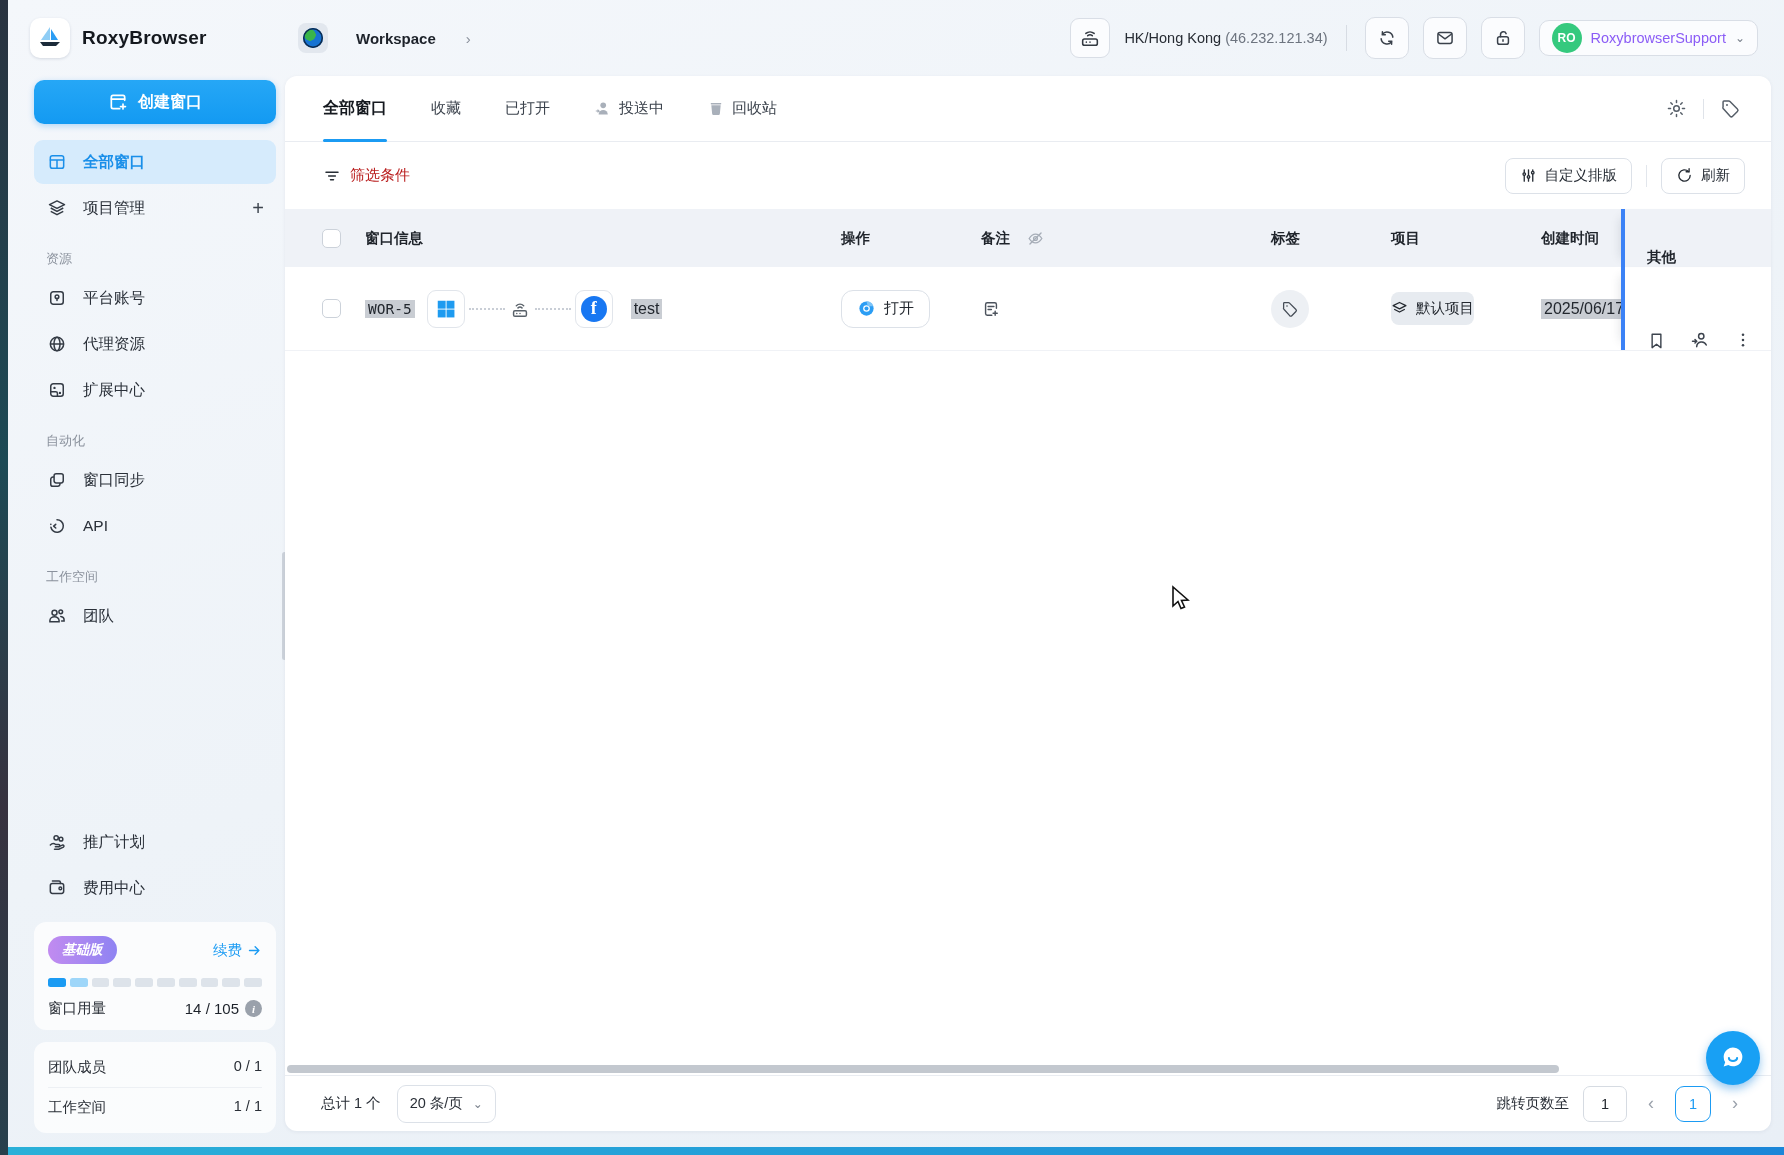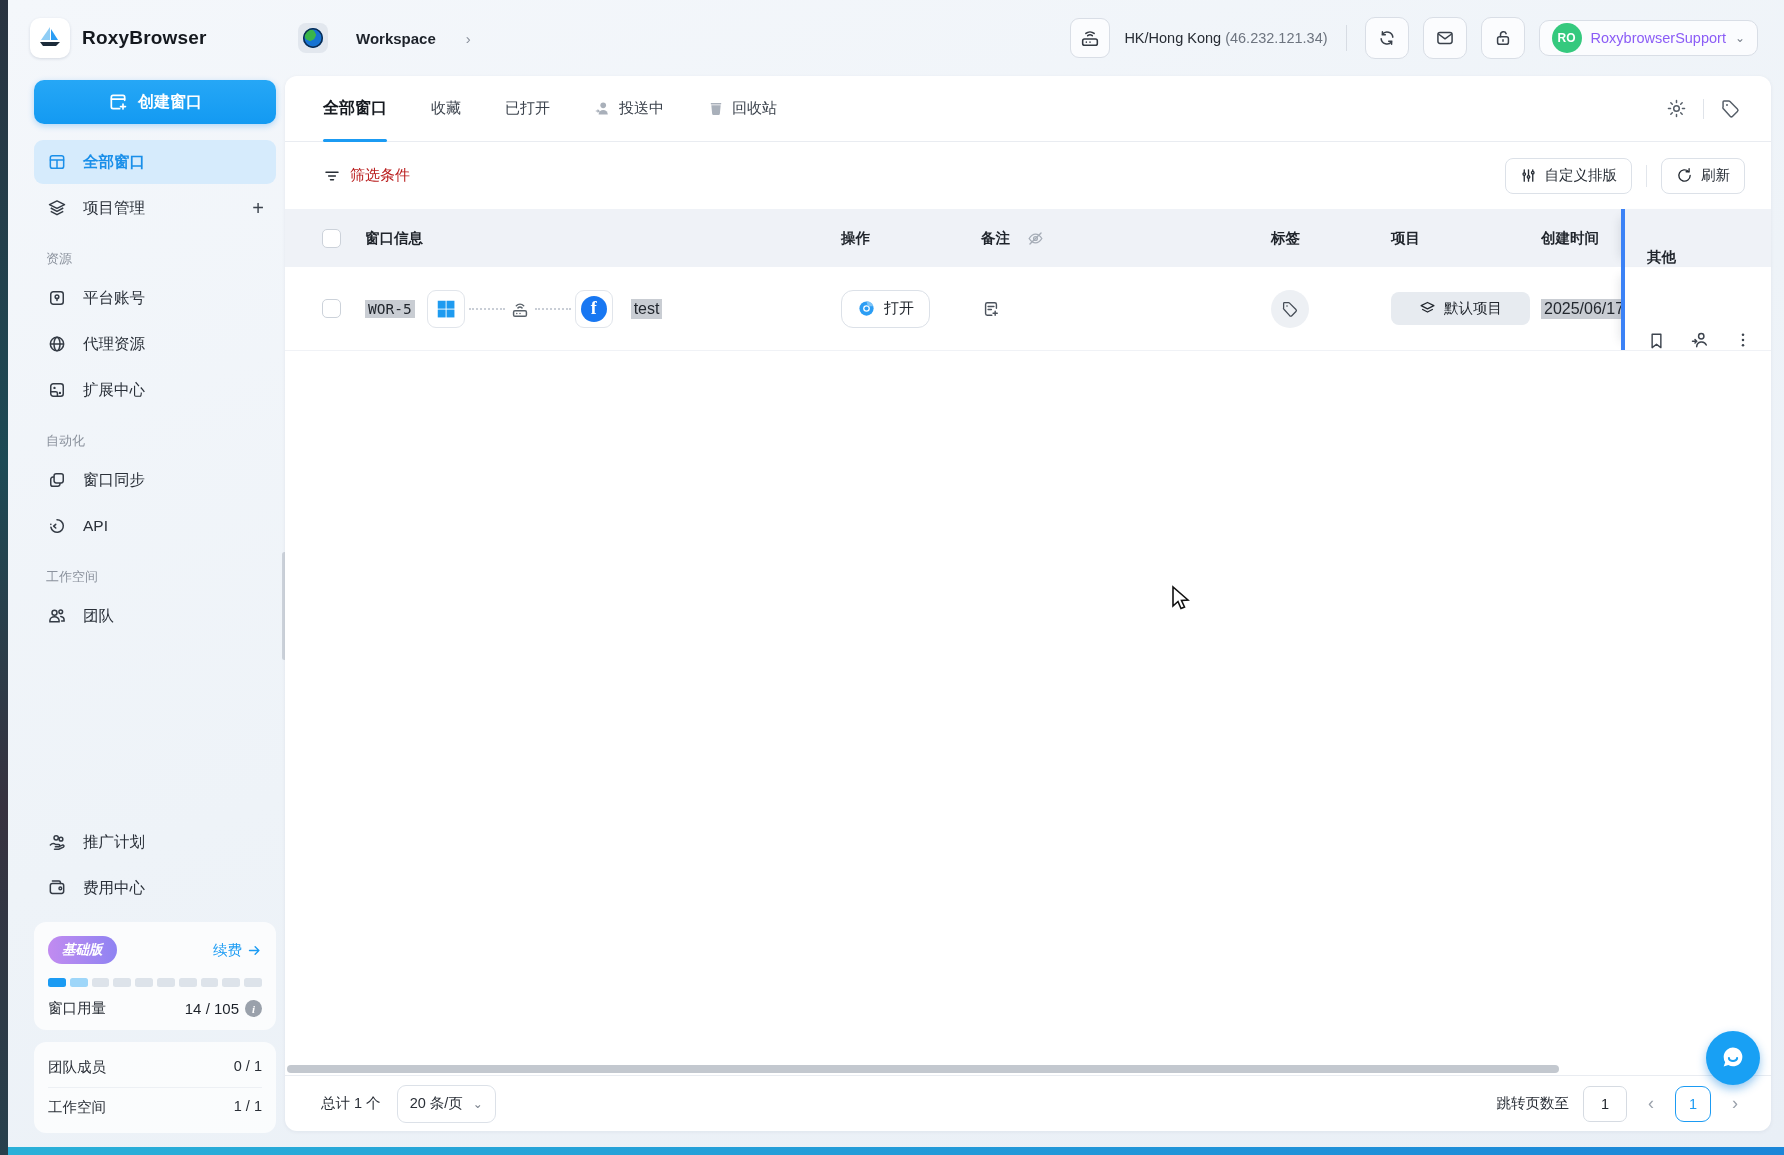--- a/index.html
+++ b/index.html
@@ -95,21 +95,21 @@
 
   .sel { background:#c9cdd3; padding:1px 3px; }
   .mono { font-family:"DejaVu Sans Mono","Liberation Mono",monospace; font-size:14.5px; }
   .plat-box { width:38px; height:38px; border:1px solid #e1e5eb; border-radius:9px; background:#fff; display:flex; align-items:center; justify-content:center; }
   .dotline { width:36px; border-top:2px dotted #c9ced6; margin:0 4px; }
   .router-mini { color:#596169; display:flex; }
   .fb-circle { width:26px; height:26px; border-radius:50%; background:#1877f2; color:#fff; font-weight:bold; font-size:18px; display:flex; align-items:center; justify-content:center; font-family:"Liberation Serif",serif; }
   .open-btn { height:38px; border:1px solid #dce1e8; border-radius:12px; background:#fff; display:flex; align-items:center; gap:8px; padding:0 15px; font-size:15px; color:#23282f; cursor:pointer; }
   .note-ic { color:#4b525c; }
   .tag-bubble { width:38px; height:38px; border-radius:50%; background:#edf0f4; display:flex; align-items:center; justify-content:center; color:#454c56; cursor:pointer; }
-  .proj-chip { height:33px; background:#e7ebf0; border-radius:8px; display:flex; align-items:center; gap:8px; padding:0 28px; font-size:14.5px; color:#23282f; }
+  .proj-chip { height:33px; background:#e7ebf0; border-radius:8px; display:flex; align-items:center; gap:8px; padding:0 0; font-size:14.5px; color:#23282f; }
   .other-icons { display:flex; align-items:center; gap:24px; color:#3d444e; }
 
   .table-spacer { flex:1; }
   .hscroll { height:12px; position:relative; flex:none; }
   .hscroll .thumb { position:absolute; left:2px; top:2px; width:1272px; height:8px; background:#c3c8cf; border-radius:4px; }
 
   .pag-row { height:56px; border-top:1px solid #e9ecf1; display:flex; align-items:center; padding:0 26px 0 36px; flex:none; font-size:14.5px; color:#2a2f37; }
   .size-select { height:38px; border:1px solid #dce1e8; border-radius:9px; display:flex; align-items:center; gap:10px; padding:0 12px; margin-left:16px; cursor:pointer; }
   .pag-right { margin-left:auto; display:flex; align-items:center; gap:14px; }
   .jump-input { width:44px; height:36px; border:1px solid #d6dbe2; border-radius:7px; text-align:center; font-size:14.5px; color:#22272e; }

